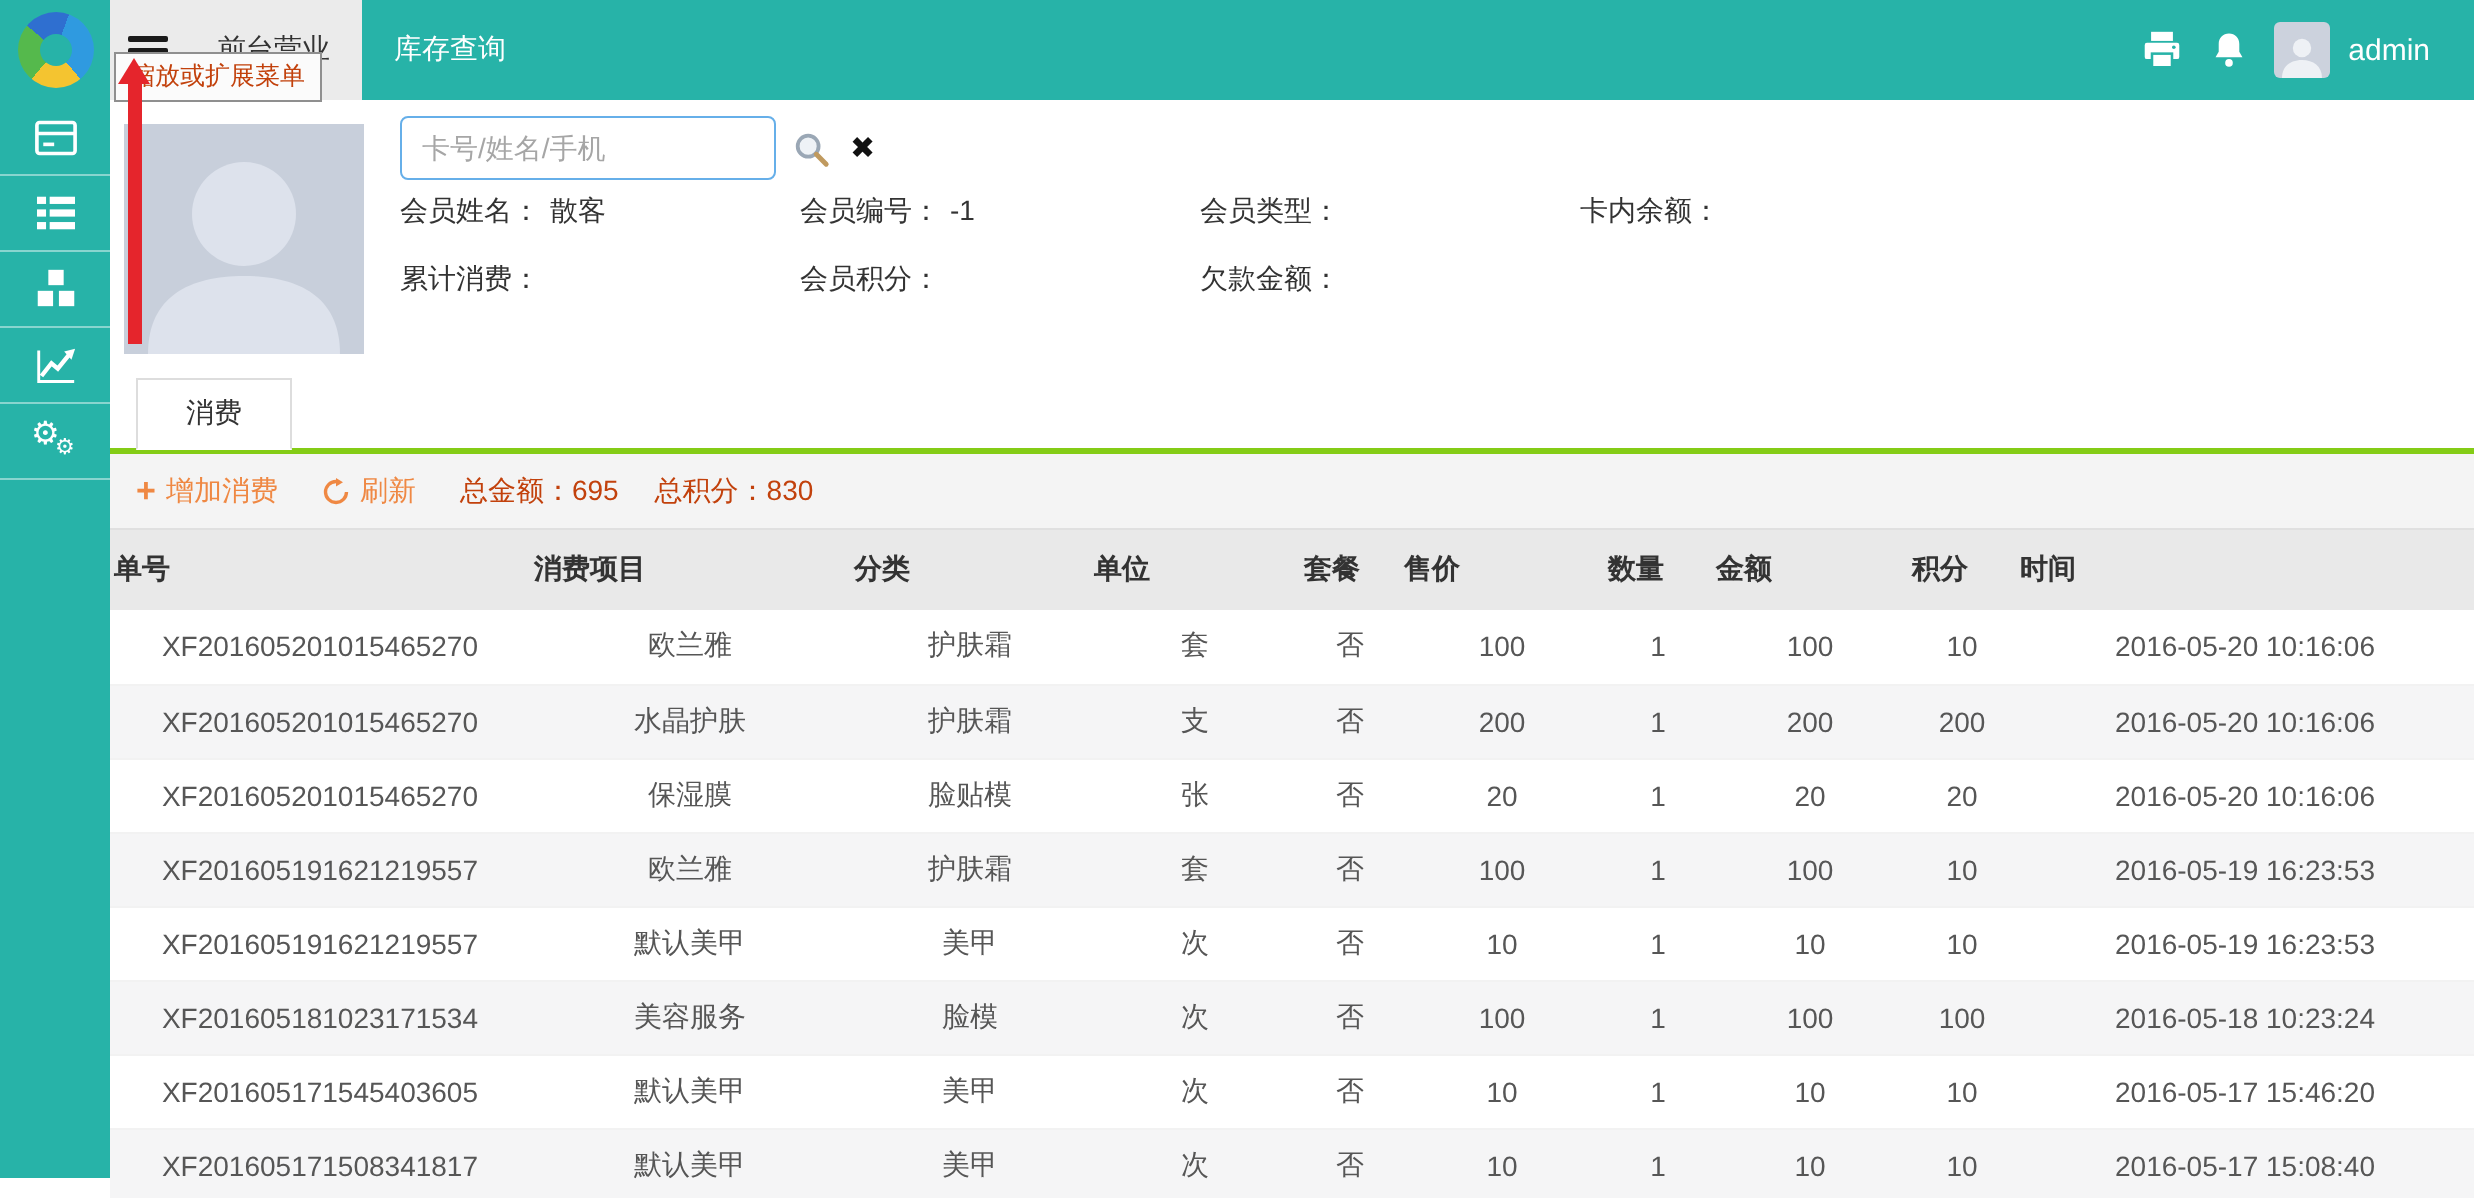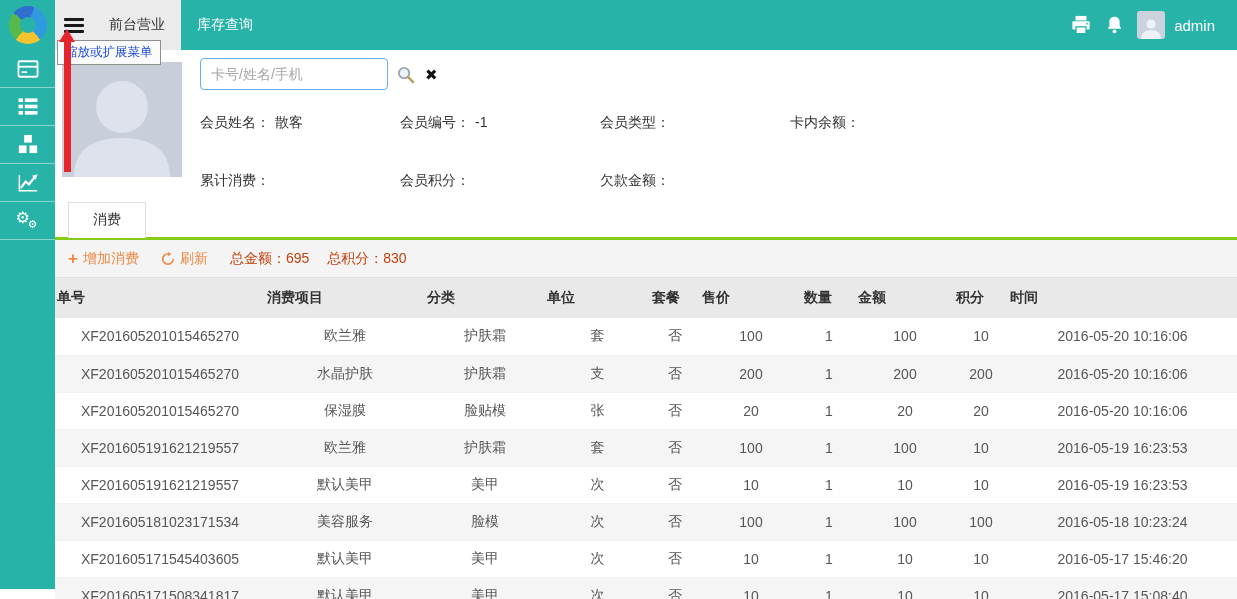--- a/index.html
+++ b/index.html
@@ -29,41 +29,41 @@
     display:flex; align-items:flex-end; justify-content:center; }
   .tb-username { color:#fff; font-size:15px; }
   
   .sidebar { position:absolute; left:0; top:50px; width:55px; height:539px; background:#27b3a8; z-index:5; }
   .side-item { height:38px; display:flex; align-items:center; justify-content:center;
     border-bottom:1px solid rgba(255,255,255,.45); cursor:pointer; }
   .gear-wrap { position:relative; width:24px; height:22px; color:#fff; }
   .gear-big { position:absolute; left:0; top:0; font-size:16px; line-height:1; }
   .gear-small { position:absolute; left:12px; top:9px; font-size:11px; line-height:1; }
   
-  .menu-tooltip { position:absolute; left:57px; top:40px; z-index:55; background:#fbfbfb;
-    border:1px solid #8f8f8f; padding:3px 7px; font-size:12.5px; color:#1d4ed8; white-space:nowrap; }
+  .menu-tooltip { position:absolute; left:57px; top:26px; z-index:55; background:#fbfbfb;
+    border:1px solid #8f8f8f; padding:3px 7px; font-size:12.5px; color:#c2410c; white-space:nowrap; }
   .red-arrow { position:absolute; left:59px; top:29px; z-index:60; pointer-events:none; }
   .red-arrow .head { width:0; height:0; border-left:8px solid transparent;
     border-right:8px solid transparent; border-bottom:13px solid #e5252c; }
   .red-arrow .shaft { width:7px; height:130px; background:#e5252c; margin:0 auto; }
   
   .main { position:absolute; left:55px; top:50px; width:1182px; height:549px; background:#fff; }
   .member-section { display:flex; padding:8px 0 0 7px; }
   .photo-box { width:120px; height:115px; background:#c8cfdb; margin-top:4px; flex:none;
     display:flex; align-items:flex-end; justify-content:center; overflow:hidden; }
   .member-right { margin-left:18px; flex:1; }
   .search-row { display:flex; align-items:center; height:32px; }
   .search-input { width:188px; height:32px; border:1px solid #66afe9; border-radius:4px;
     padding:0 10px; font-size:14px; color:#333; outline:none;
     font-family:"Liberation Sans","DejaVu Sans",sans-serif; }
   .search-input::placeholder { color:#a6a6a6; }
   .search-btn { margin-left:8px; display:flex; align-items:center; cursor:pointer; }
   .clear-btn { margin-left:10px; font-size:15px; font-weight:bold; color:#111; cursor:pointer; line-height:1; }
-  .info-grid { margin-top:24px; display:grid; grid-template-columns:200px 200px 190px 1fr;
-    row-gap:40px; font-size:14px; }
+  .info-grid { margin-top:7px; display:grid; grid-template-columns:200px 200px 190px 1fr;
+    row-gap:16px; font-size:14px; }
   .info-label { color:#333; }
   .info-value { color:#333; margin-left:5px; }
   
   .tabs-row { margin-top:12px; border-bottom:3px solid #84cc16; padding-left:13px; }
   .c-tab { display:inline-block; background:#fff; border:1px solid #ddd; border-bottom:1px solid #fff;
     margin-bottom:-1px; padding:8px 24px; font-size:14px; color:#333; cursor:pointer; }
   .toolbar { height:38px; background:#f4f4f4; border-bottom:1px solid #e0e0e0;
     display:flex; align-items:center; padding-left:13px; font-size:14px; }
   .tb-btn { color:#ef8843; display:flex; align-items:center; gap:5px; cursor:pointer; margin-right:22px; }
   .plus-glyph { font-size:17px; font-weight:bold; line-height:1; }

